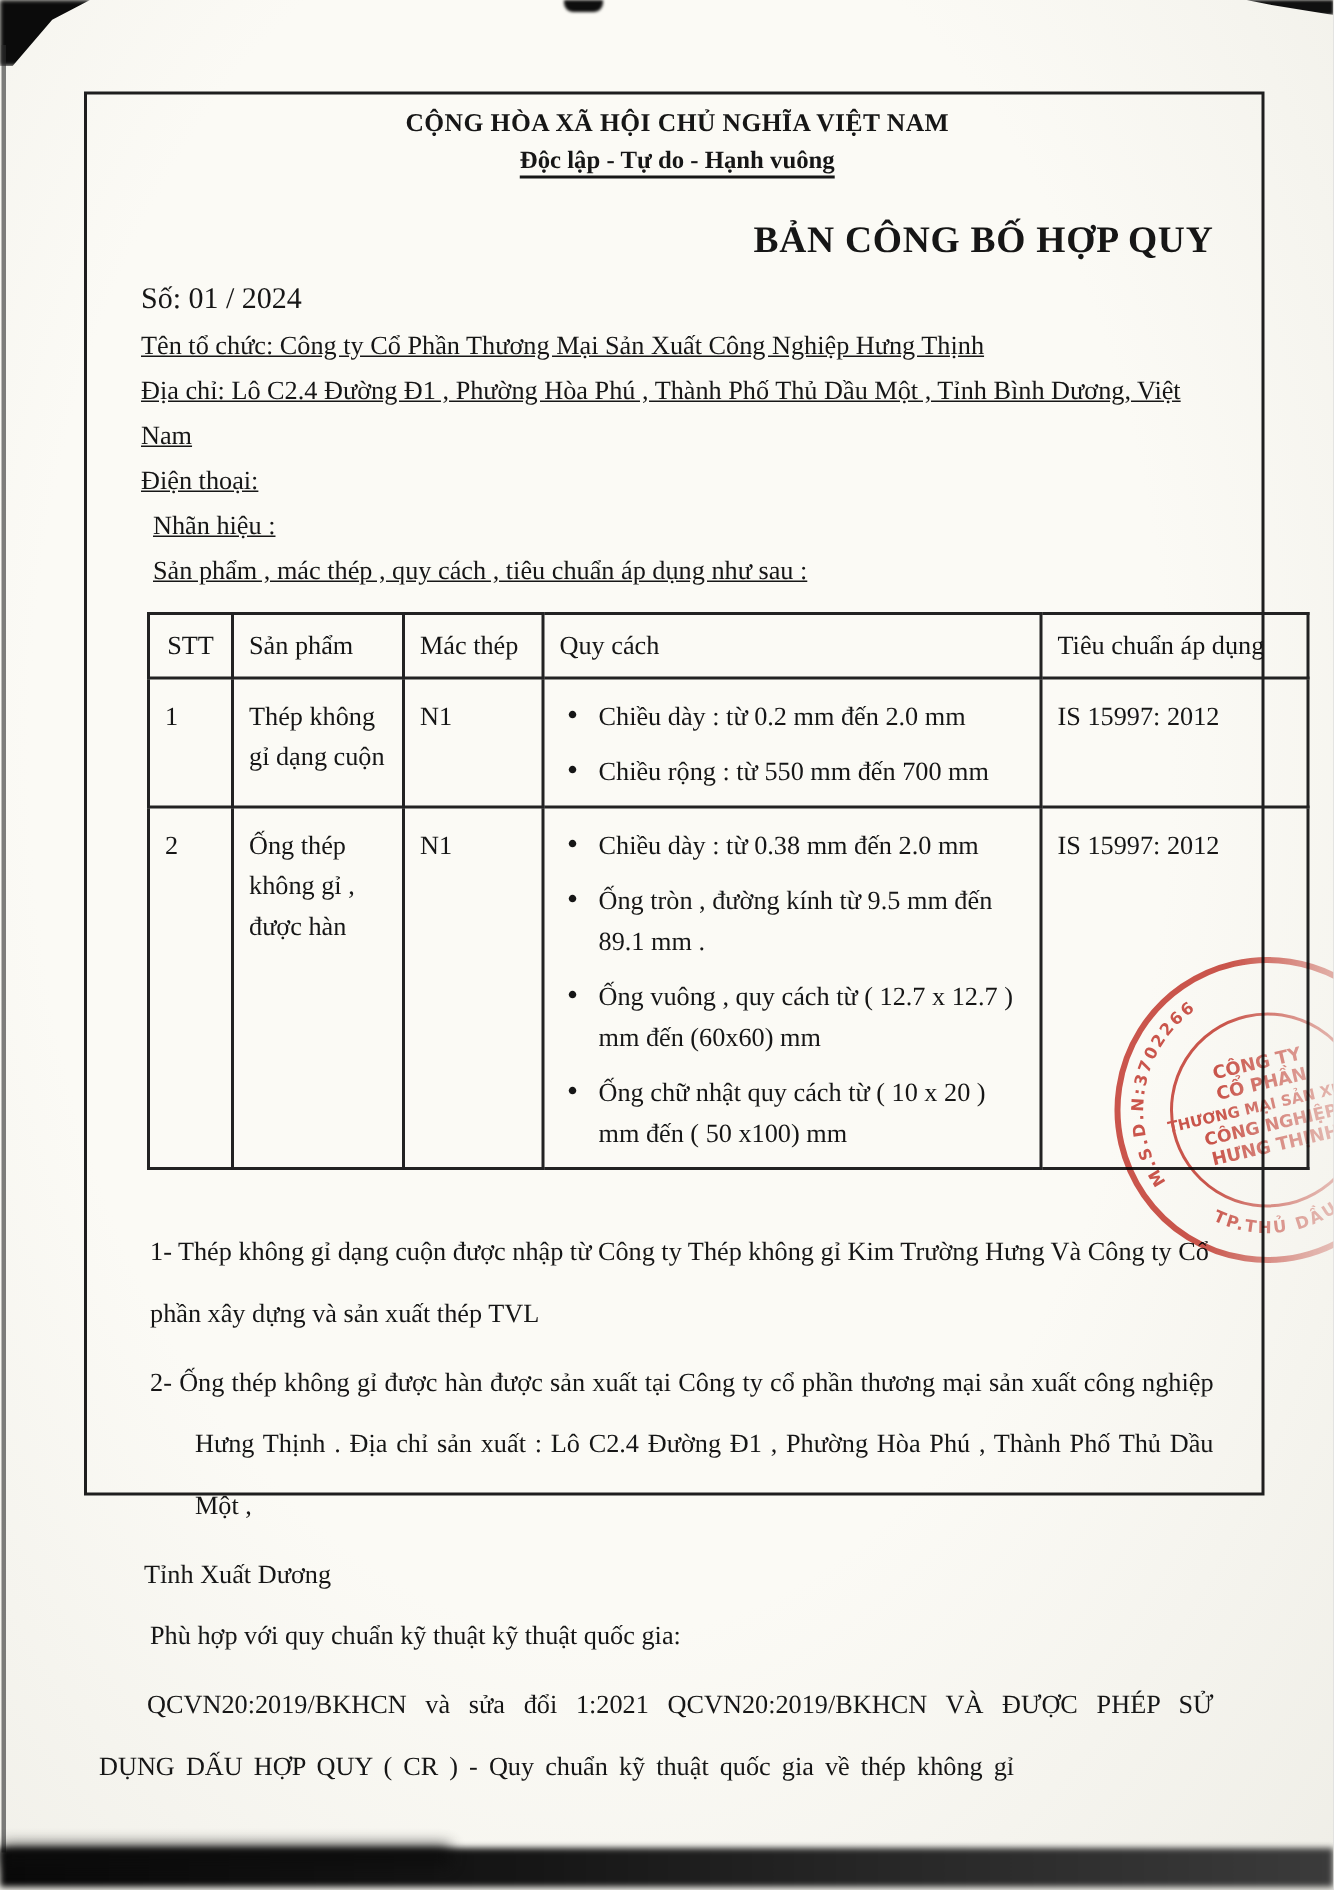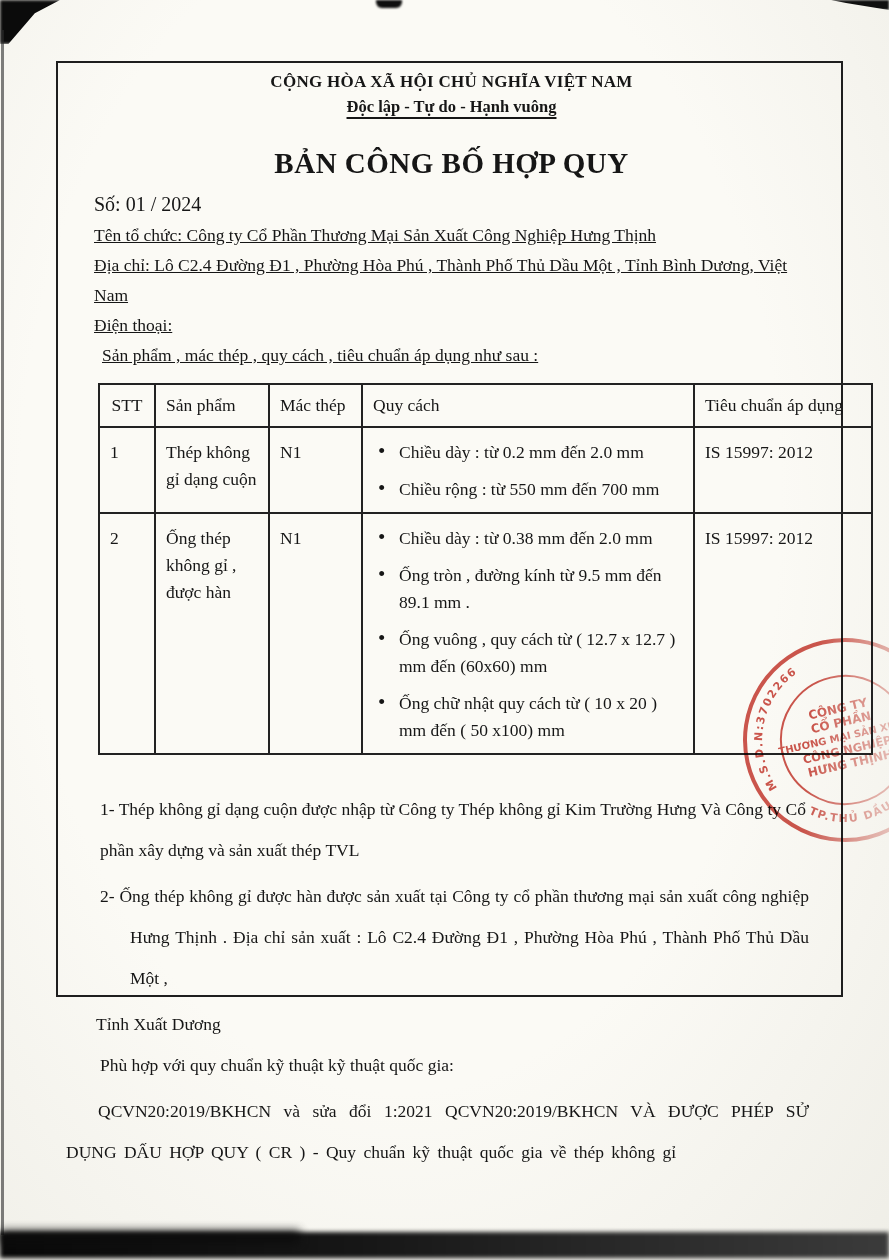--- a/index.html
+++ b/index.html
@@ -32,21 +32,21 @@
   .frame{
     position:absolute;left:56px;top:61px;width:787px;height:936px;
     border:2px solid #1e1e1e;box-sizing:border-box;
     padding:9px 32px 0 36px;
     font-size:17.5px;
   }
   .nat-title{text-align:center;font-weight:bold;font-size:17px;letter-spacing:.3px;}
   .nat-motto{text-align:center;font-weight:bold;font-size:16.5px;margin-top:5px;}
   .nat-motto span{text-decoration:underline;text-underline-offset:5px;
     text-decoration-thickness:1.5px;}
-  .doc-title{text-align:center;font-weight:bold;font-size:29px;margin-top:30px;letter-spacing:.5px;}
+  .doc-title{text-align:right;font-weight:bold;font-size:25px;margin-top:30px;letter-spacing:.5px;}
   .doc-number{text-align:left;font-size:20px;margin-top:13px;}
 
   .info-block{margin-top:4px;text-decoration:underline;}
   .info-block p{margin:0;line-height:30px;}
   .ind{margin-left:8px !important;}
   .bold{font-weight:bold;}
 
   
   table.decl{border-collapse:collapse;table-layout:fixed;width:773px;margin:13px 18px 0 4px;}
   table.decl col.c1{width:56px;} table.decl col.c2{width:114px;}
@@ -99,20 +99,21 @@
     <div class="nat-title">CỘNG HÒA XÃ HỘI CHỦ NGHĨA VIỆT NAM</div>
     <div class="nat-motto"><span>Độc lập - Tự do - Hạnh vuông</span></div>
 
     <div class="doc-title">BẢN CÔNG BỐ HỢP QUY</div>
     <div class="doc-number">Số: 01 / 2024</div>
 
     <div class="info-block">
       <p>Tên tổ chức: Công ty Cổ Phần Thương Mại Sản Xuất Công Nghiệp Hưng Thịnh</p>
       <p>Địa chỉ: Lô C2.4 Đường Đ1 , Phường Hòa Phú , Thành Phố Thủ Dầu Một , Tỉnh Bình Dương, Việt Nam</p>
       <p>Điện thoại:</p>
+      <p class="ind">Nhãn hiệu :</p>
       <p class="ind">Sản phẩm , mác thép , quy cách , tiêu chuẩn áp dụng như sau :</p>
     </div>
 
     <table class="decl">
       <colgroup>
           <col class="c1">
           <col class="c2">
           <col class="c3">
           <col class="c4">
           <col class="c5">

